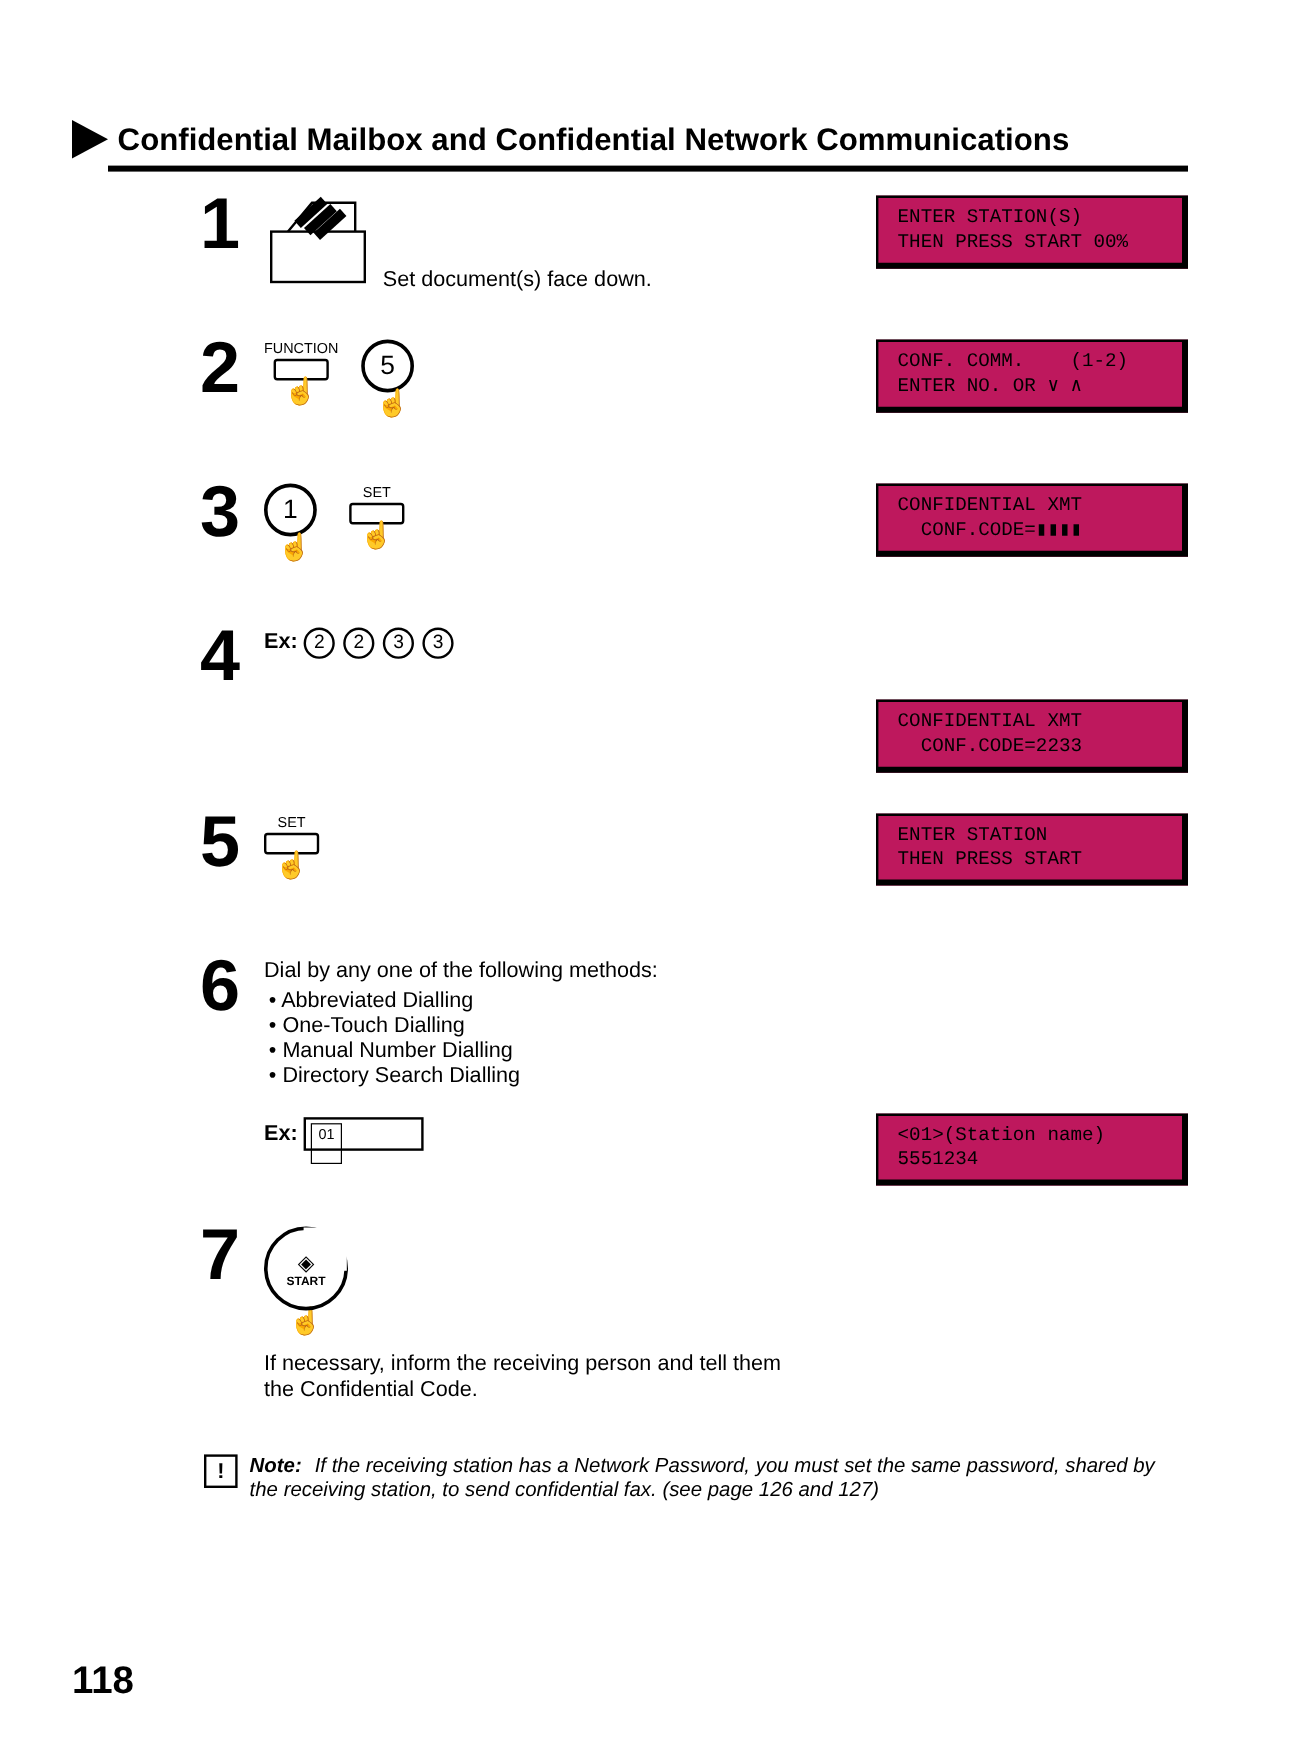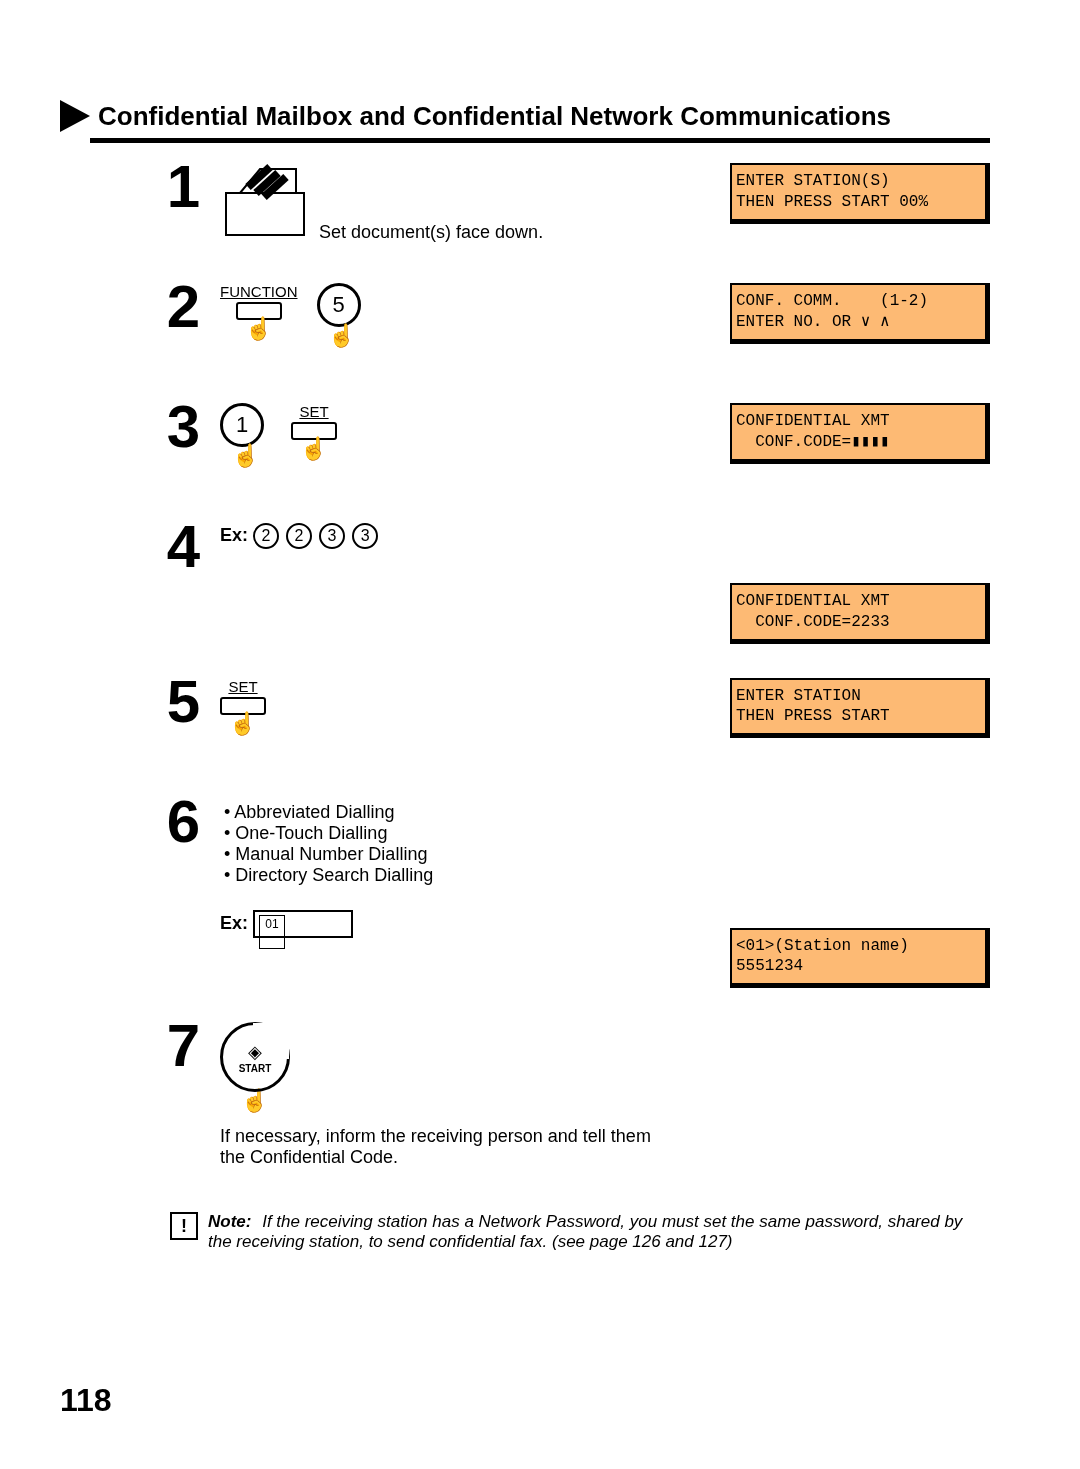--- a/index.html
+++ b/index.html
@@ -61,49 +61,48 @@
     font-size: 18px;
     padding-right: 20px;
   }
   .displaycol {
     width: 260px;
   }
   .lcd {
     border: 2px solid #000;
     border-right: 5px solid #000;
     border-bottom: 5px solid #000;
-    padding: 6px 4px;
+    padding: 6px 16px;
     font-family: "Courier New", monospace;
     font-size: 16px;
     line-height: 1.3;
     white-space: pre;
     margin-bottom: 14px;
-    background: #fdba74;
+    background: #be185d;
   }
   .feeder {
     display: inline-block;
     vertical-align: top;
   }
   .feeder svg { display: block; }
   .feeder-caption {
     display: inline-block;
     vertical-align: bottom;
     margin-left: 4px;
     font-size: 18px;
   }
   .btn {
     display: inline-flex;
     flex-direction: column;
     align-items: center;
     margin-right: 14px;
     vertical-align: top;
   }
   .btn-label {
-    font-size: 15px;
-    text-decoration: underline;
+    font-size: 12px;
     margin-bottom: 2px;
   }
   .btn-rect {
     width: 46px; height: 18px;
     border: 2px solid #000;
     border-radius: 3px;
   }
   .hand {
     font-size: 22px;
     line-height: 1;
@@ -291,20 +290,21 @@
     </div>
     <div class="displaycol">
       <div class="lcd">ENTER STATION
 THEN PRESS START</div>
     </div>
   </div>
 
   <div class="step-row" style="min-height:200px">
     <div class="stepnum">6</div>
     <div class="stepbody">
+      <div>Dial by any one of the following methods:</div>
       <ul class="bullets">
         <li>Abbreviated Dialling</li>
         <li>One-Touch Dialling</li>
         <li>Manual Number Dialling</li>
         <li>Directory Search Dialling</li>
       </ul>
       <div style="margin-top:24px">
         <span class="ex">Ex:</span>
         <span class="onetouch-box">
           <span class="onetouch-inner">01</span>

